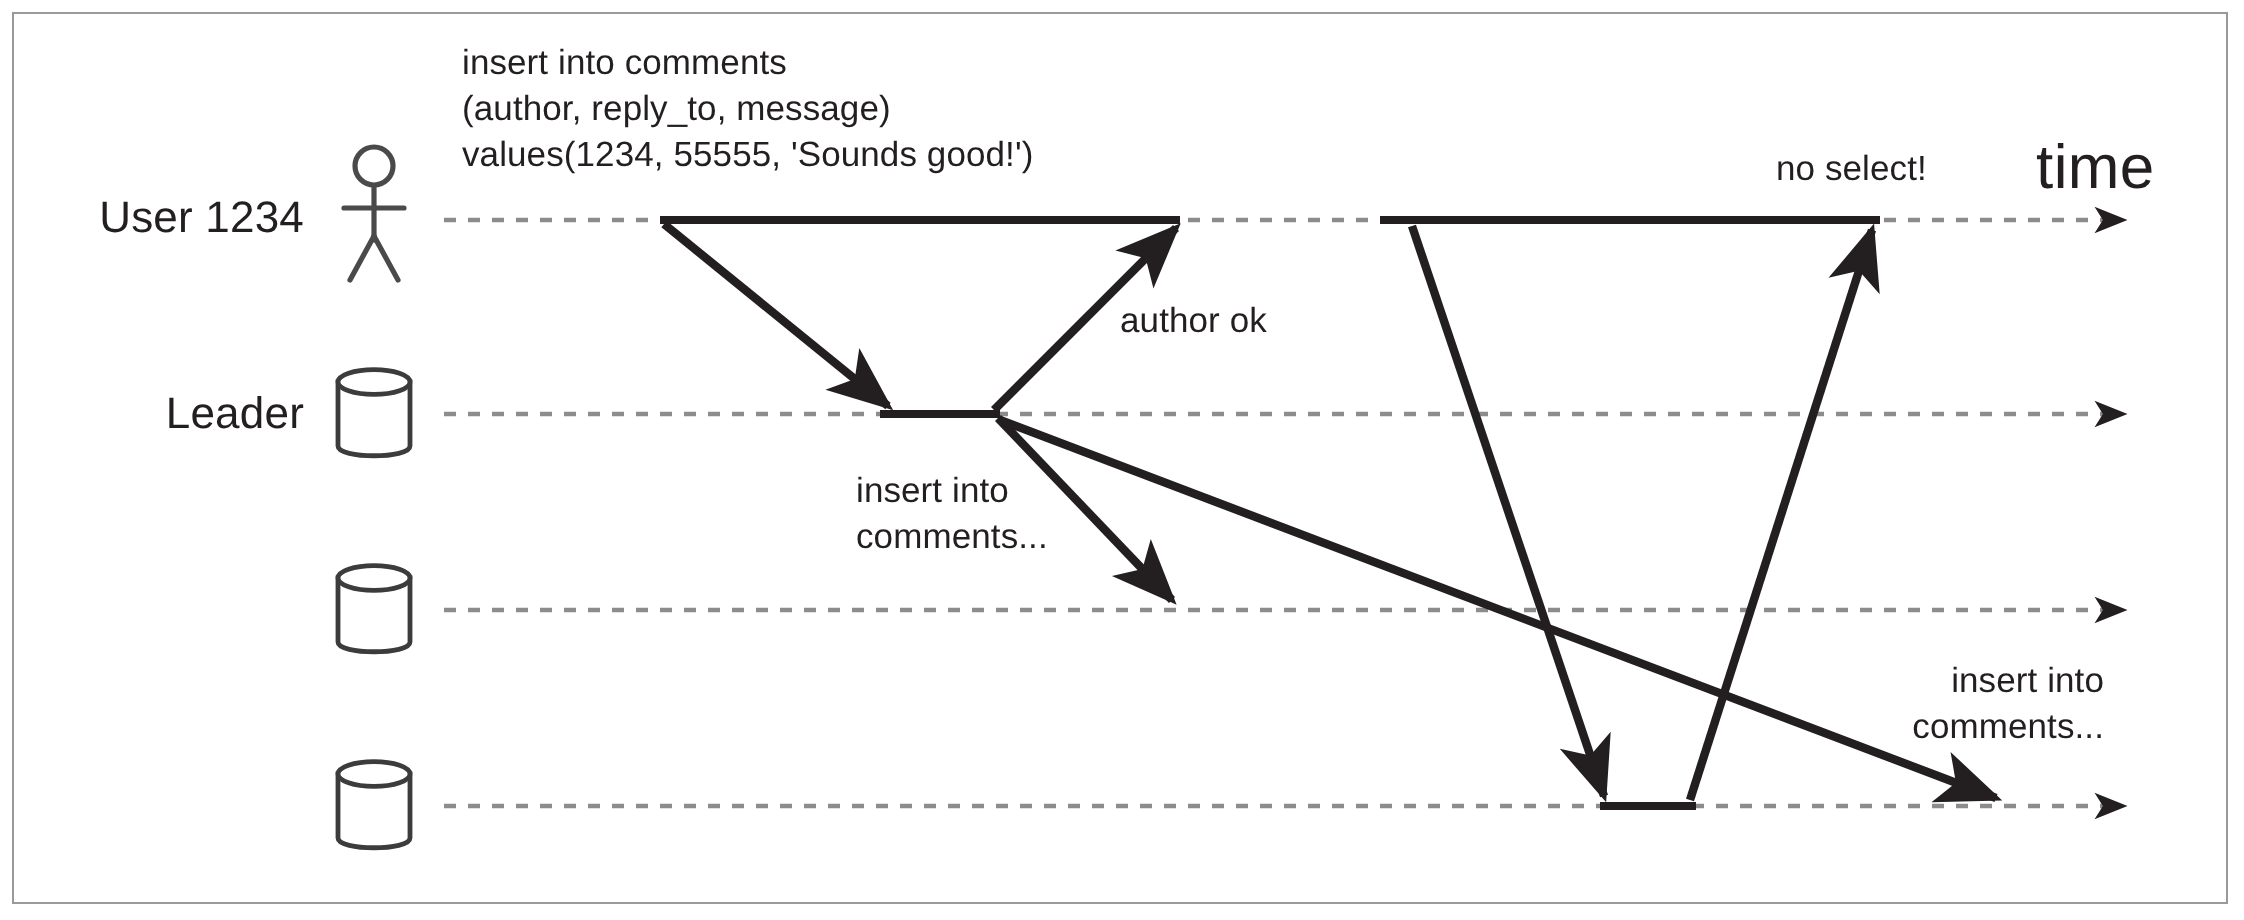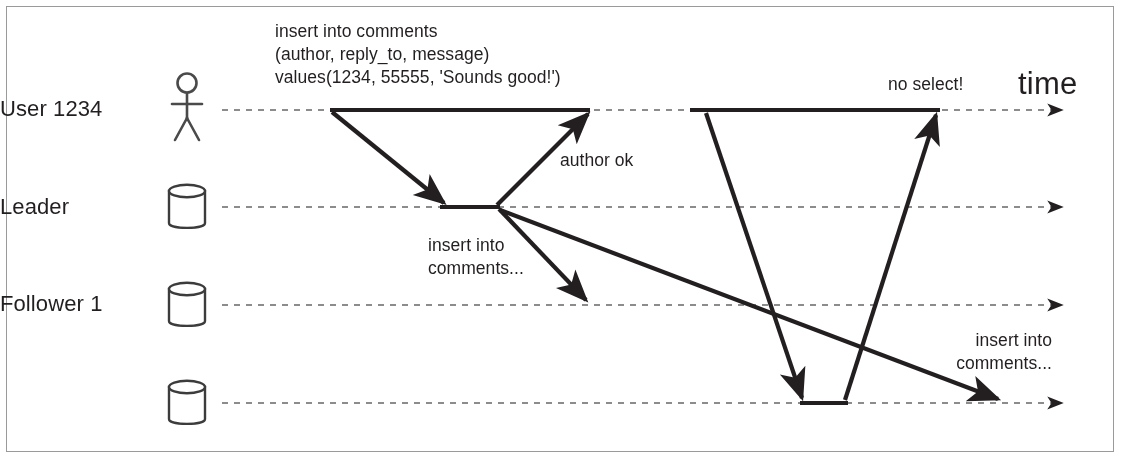--- a/index.html
+++ b/index.html
@@ -33,20 +33,21 @@
     left: 0;
     top: 0;
     width: 1122px;
     height: 460px;
   }
   .participant-label {
     position: absolute;
     font-size: 22px;
     color: #231f20;
     white-space: nowrap;
+    text-align: right;
     letter-spacing: 0.1px;
   }
   .msg-note {
     position: absolute;
     font-size: 17.5px;
     line-height: 1.30;
     color: #231f20;
     white-space: pre;
     letter-spacing: 0.05px;
   }
@@ -131,24 +132,23 @@
         <path d="M169,387 L169,419 C169,425.5 205,425.5 205,419 L205,387 Z"></path>
         <ellipse cx="187" cy="387" rx="18" ry="6.2"></ellipse>
       </g>
     </g>
   </svg>
 
   <div class="participant-label" style="left:0; width:152px; top:96px;">User 1234</div>
 
   <div class="participant-label" style="left:0; width:152px; top:194px;">Leader</div>
 
-  <div class="participant-label" style="left:0; width:152px; top:291px;">Follower 1</div>
 
 
-  <div class="msg-note" style="left:231px; top:20px;margin-left:44px;">insert into comments
+  <div class="msg-note" style="left:231px; top:20px;">insert into comments
 (author, reply_to, message)
 values(1234, 55555, 'Sounds good!')</div>
 
 
   <div class="msg-note" style="left:560px; top:149px;">author ok</div>
 
   <div class="msg-note" style="left:428px; top:234px;">insert into
 comments...</div>
 
   <div class="msg-note align-right" style="left:852px; width:200px; top:329px;">insert into

